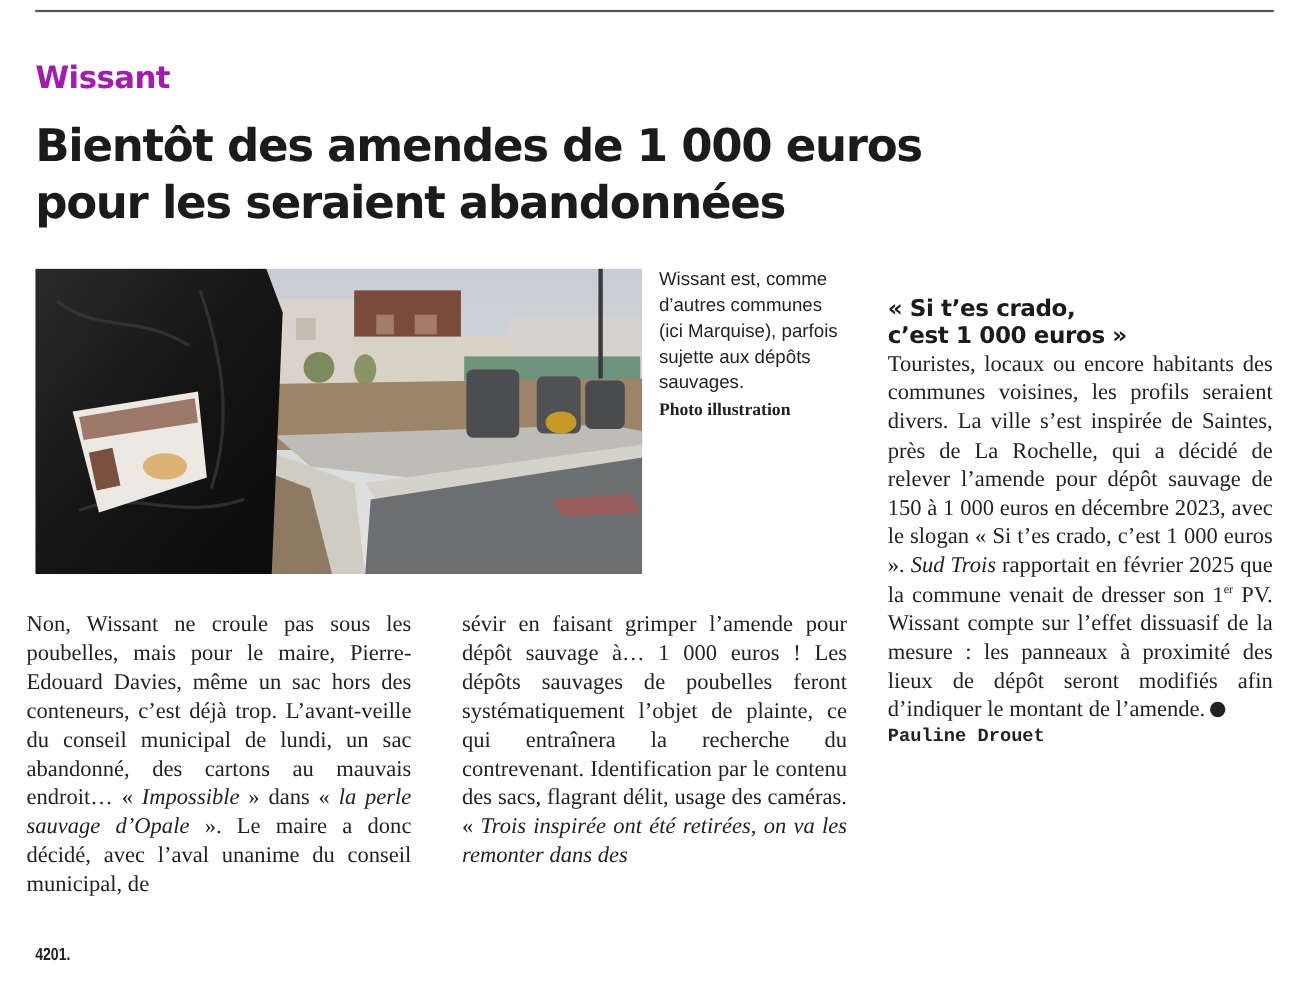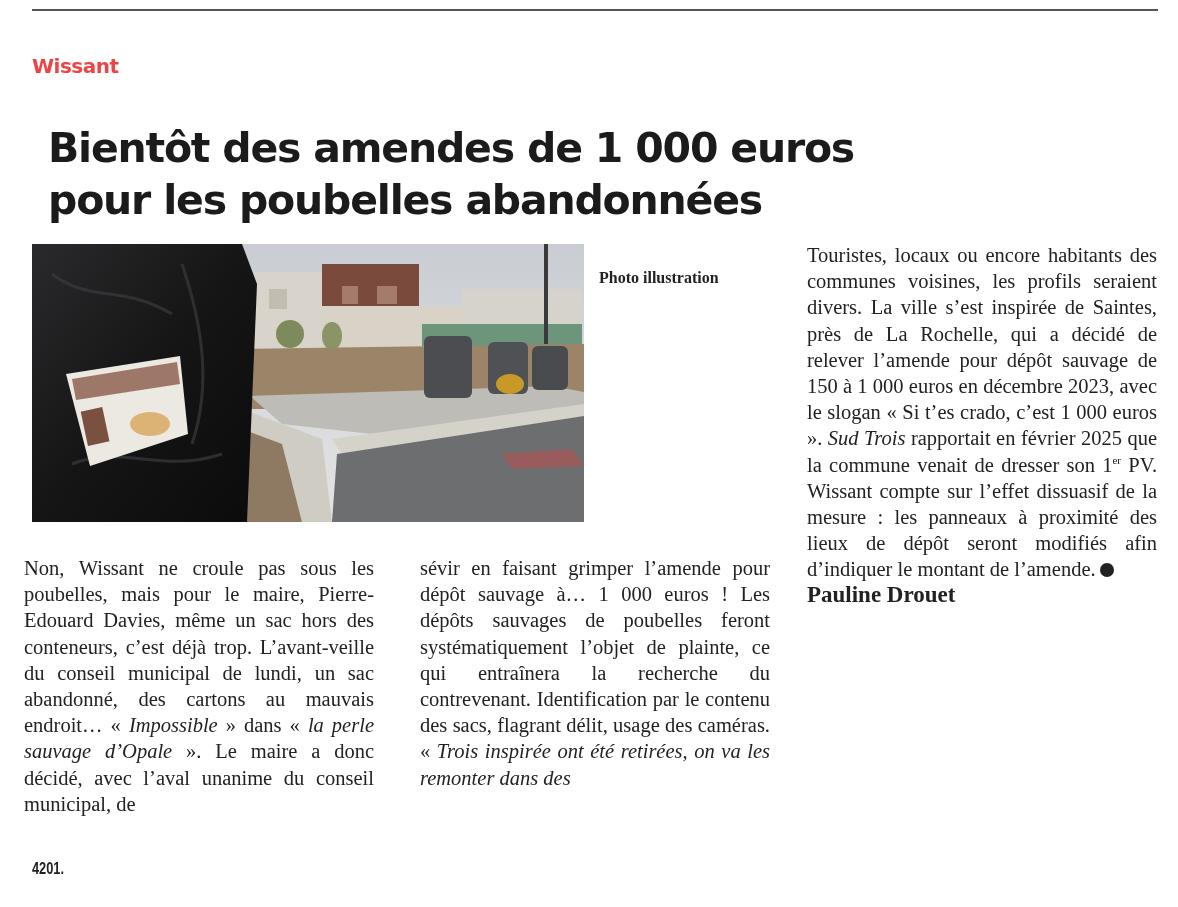--- a/index.html
+++ b/index.html
@@ -1,43 +1,43 @@
 <!DOCTYPE html>
 <html><head>
   <meta charset="utf-8">
   <style>
     html, body { margin: 0; padding: 0; background: #ffffff; }
     body { width: 1178px; height: 907px; position: relative; overflow: hidden; color: #1e1e1e; }
     .rule { position: absolute; left: 32px; top: 9px; width: 1126px; height: 2px; background: #555555; }
-    .kicker { position: absolute; left: 32px; top: 54px; font-family: "DejaVu Sans", sans-serif; font-weight: bold; font-size: 20px; color: #ef4444; letter-spacing: -0.5px; }
-    .headline { position: absolute; left: 32px; top: 106px; width: 1100px; font-family: "DejaVu Sans", sans-serif; font-weight: bold; font-size: 41px; line-height: 52px; color: #1b1b1b; letter-spacing: -1.2px; margin: 16px; }
+    .kicker { position: absolute; left: 32px; top: 54px; font-family: "DejaVu Sans", sans-serif; font-weight: bold; font-size: 28px; color: #a21caf; letter-spacing: -0.5px; }
+    .headline { position: absolute; left: 32px; top: 106px; width: 1100px; font-family: "DejaVu Sans", sans-serif; font-weight: bold; font-size: 41px; line-height: 52px; color: #1b1b1b; letter-spacing: -1.2px; margin: 0; }
     .photo { position: absolute; left: 32px; top: 244px; width: 552px; height: 278px; overflow: hidden; }
     .caption { position: absolute; left: 599px; top: 242px; width: 170px; font-family: "Liberation Sans", sans-serif; font-size: 17px; line-height: 23.5px; color: #222; }
     .caption .credit { font-weight: bold; font-size: 16px; font-family: Liberation Serif, serif; }
     .col { position: absolute; font-family: "Liberation Serif", serif; font-size: 20.5px; line-height: 26.2px; text-align: justify; color: #222; }
     .col p { margin: 0; }
     .col1 { left: 24px; top: 555px; width: 350px; }
     .col2 { left: 420px; top: 555px; width: 350px; }
     .col3 { left: 807px; top: 242px; width: 350px; }
     .subhead { font-family: "DejaVu Sans", sans-serif; font-weight: bold; font-size: 21px; line-height: 25px; color: #1b1b1b; margin-top: 26px !important; text-align: left !important; letter-spacing: -0.4px; }
-    .signature { font-family: Liberation Serif, serif; font-weight: bold; font-size: 23px; line-height: 24px; text-align: left; }
+    .signature { font-family: Liberation Mono, monospace; font-weight: bold; font-size: 17px; line-height: 24px; text-align: left; }
     .bullet { display: inline-block; width: 14px; height: 14px; border-radius: 50%; background: #222; vertical-align: -1px; margin-left: 4px; }
     .folio { position: absolute; left: 32px; top: 860px; font-family: "Liberation Sans", sans-serif; font-weight: bold; font-size: 16px; color: #222; transform: scaleX(0.8); transform-origin: left; }
     sup { font-size: 11px; line-height: 0; }
   </style>
 </head>
 <body>
 
 <div class="rule"></div>
 
 <div class="kicker">Wissant</div>
 
 <h1 class="headline">
   <span>Bientôt des amendes de 1 000 euros</span><br>
-  <span>pour les poubelles abandonnées</span>
+  <span>pour les seraient abandonnées</span>
 </h1>
 
 <div class="photo" aria-label="Sac poubelle noir abandonné avec une étiquette, conteneurs enterrés et bâtiments en arrière-plan">
   <svg width="552" height="278" viewBox="0 0 552 278">
     <defs>
       <linearGradient id="sky" x1="0" y1="0" x2="0" y2="1">
         <stop offset="0" stop-color="#c9cdd3"></stop>
         <stop offset="1" stop-color="#e4e4e2"></stop>
       </linearGradient>
       <linearGradient id="bag" x1="0" y1="0" x2="1" y2="1">
@@ -82,37 +82,41 @@
     <path d="M20,30 C60,60 90,40 140,70 M40,220 C90,200 130,230 190,210 M150,20 C170,80 180,140 160,200" stroke="#3a3a3d" stroke-width="3" fill="none" opacity="0.7"></path>
 
     <polygon points="34,130 148,112 156,190 58,222" fill="#ece8e2"></polygon>
     <polygon points="40,135 145,118 148,140 44,156" fill="#8a5a4a" opacity="0.8"></polygon>
     <rect x="52" y="165" width="22" height="35" fill="#7a5040" transform="rotate(-12 63 182)"></rect>
     <ellipse cx="118" cy="180" rx="20" ry="12" fill="#d9a45a" opacity="0.8"></ellipse>
   </svg>
 </div>
 
 <div class="caption">
-  <br>
+  <span>Wissant est, comme d’autres communes (ici Marquise), parfois sujette aux dépôts sauvages.</span><br>
   <span class="credit">Photo illustration</span>
 </div>
 
 <div class="col col1">
   <p>
     <span id="c1text">Non, Wissant ne croule pas sous les poubelles, mais pour le maire, Pierre-Edouard Davies, même un sac hors des conteneurs, c’est déjà trop. L’avant-veille du conseil municipal de lundi, un sac abandonné, des cartons au mauvais endroit… « <i>Impossible</i> » dans « <i>la perle sauvage d’Opale</i> ». Le maire a donc décidé, avec l’aval unanime du conseil municipal, de</span>
   </p>
 </div>
 
 <div class="col col2">
   <p>
     <span id="c2text">sévir en faisant grimper l’amende pour dépôt sauvage à… 1 000 euros ! Les dépôts sauvages de poubelles feront systématiquement l’objet de plainte, ce qui entraînera la recherche du contrevenant. Identification par le contenu des sacs, flagrant délit, usage des caméras. « <i>Trois inspirée ont été retirées, on va les remonter dans des</i></span>
   </p>
 </div>
 
 <div class="col col3">
+  <p class="subhead">
+    <span>« Si t’es crado,</span><br>
+    <span>c’est 1 000 euros »</span>
+  </p>
   <p>
     <span>Touristes, locaux ou encore habitants des communes voisines, les profils seraient divers. La ville s’est inspirée de Saintes, près de La Rochelle, qui a décidé de relever l’amende pour dépôt sauvage de 150 à 1 000 euros en décembre 2023, avec le slogan « Si t’es crado, c’est 1 000 euros ».</span>
     <i>Sud Trois</i>
     <span>rapportait en février 2025 que la commune venait de dresser son 1</span><sup>er</sup>
     <span>PV. Wissant compte sur l’effet dissuasif de la mesure : les panneaux à proximité des lieux de dépôt seront modifiés afin d’indiquer le montant de l’amende.</span><span class="bullet"></span>
   </p>
   <p class="signature">Pauline Drouet</p>
 </div>
 
 <div class="folio">4201.</div>

